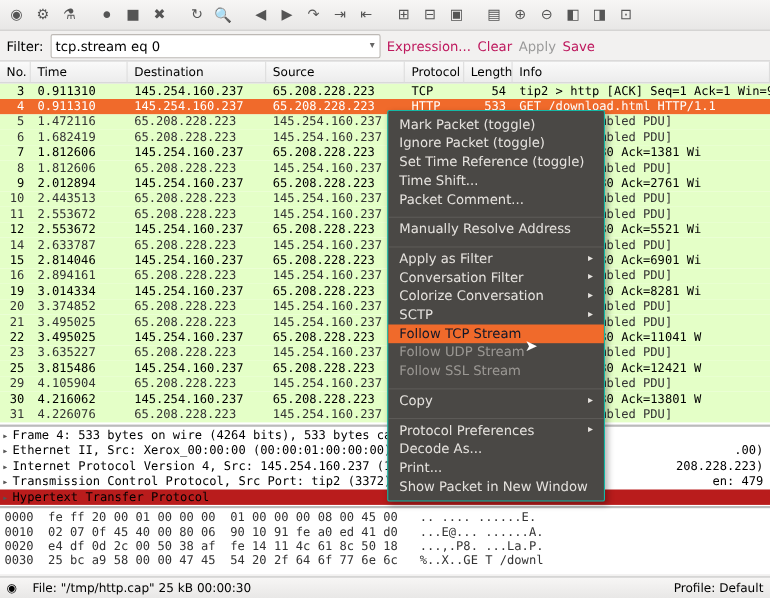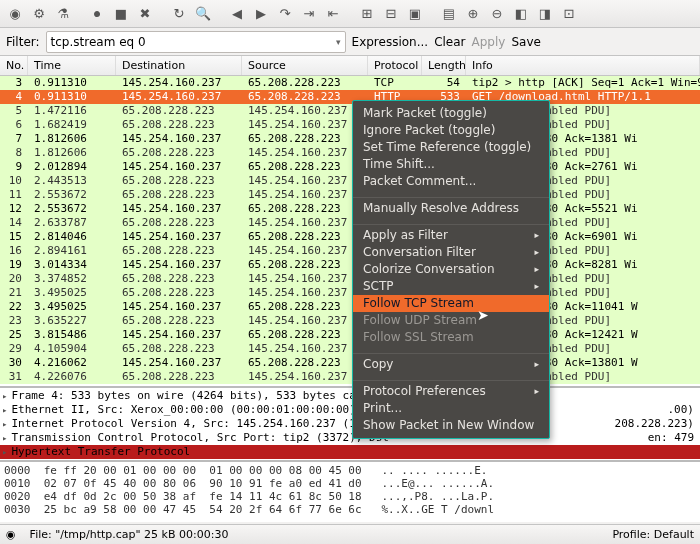--- a/index.html
+++ b/index.html
@@ -4,21 +4,21 @@
 <style>
 * { margin: 0; padding: 0; box-sizing: border-box; }
 body { font-family: "DejaVu Sans", Arial, sans-serif; font-size: 11px; background: #f2f1f0; width: 700px; height: 544px; overflow: hidden; position: relative; }
 .toolbar { display: flex; align-items: center; height: 28px; padding: 2px 4px; gap: 2px; background: linear-gradient(#f7f6f5,#e8e7e6); border-bottom: 1px solid #c4c4c4; }
 .tb-btn { width: 22px; height: 22px; display: flex; align-items: center; justify-content: center; border: 1px solid transparent; border-radius: 2px; font-size: 13px; color: #555; }
 .tb-sep { width: 8px; }
 .filter-bar { display: flex; align-items: center; height: 28px; padding: 2px 6px; gap: 6px; background: #f2f1f0; border-bottom: 1px solid #c4c4c4; }
 .filter-bar label { font-size: 12px; }
 .filter-input { flex: 0 0 300px; height: 22px; border: 1px solid #bdb9b5; border-radius: 2px; padding: 0 4px; font-size: 12px; display: flex; align-items: center; justify-content: space-between; background:#fff;}
 .filter-input .caret { font-size: 9px; color: #666; }
-.filter-link { color: #000000; cursor: pointer; font-size: 12px; }
+.filter-link { color: #be185d; cursor: pointer; font-size: 12px; }
 .filter-link.dim { color: #999; }
 .header-row { display: flex; background: linear-gradient(#fafafa,#ececec); border-bottom: 1px solid #c4c4c4; height: 20px; font-size: 11px; }
 .header-row .col { padding: 3px 6px; border-right: 1px solid #ddd; white-space: nowrap; overflow: hidden; }
 .packet-list { font-family: "DejaVu Sans Mono","Courier New",monospace; font-size: 11px; height: 310px; overflow: hidden; background: #fff; }
 .row { display: flex; height: 14px; line-height: 14px; white-space: nowrap; }
 .row .col { padding: 0 6px; overflow: hidden; }
 .c-no { width: 28px; text-align: right; }
 .c-time { width: 88px; }
 .c-src { width: 126px; }
 .c-dst { width: 126px; }
@@ -331,16 +331,17 @@
     <div class="mi sub">Conversation Filter</div>
     <div class="mi sub">Colorize Conversation</div>
     <div class="mi sub">SCTP</div>
     <div class="mi hl">Follow TCP Stream</div>
     <div class="mi dim">Follow UDP Stream</div>
     <div class="mi dim">Follow SSL Stream</div>
     <div class="mi sep"></div>
     <div class="mi sub">Copy</div>
     <div class="mi sep"></div>
     <div class="mi sub">Protocol Preferences</div>
+    <div class="mi">Decode As...</div>
     <div class="mi">Print...</div>
     <div class="mi">Show Packet in New Window</div>
   </div>
 <div class="cursor">➤</div>
 
 </body></html>

